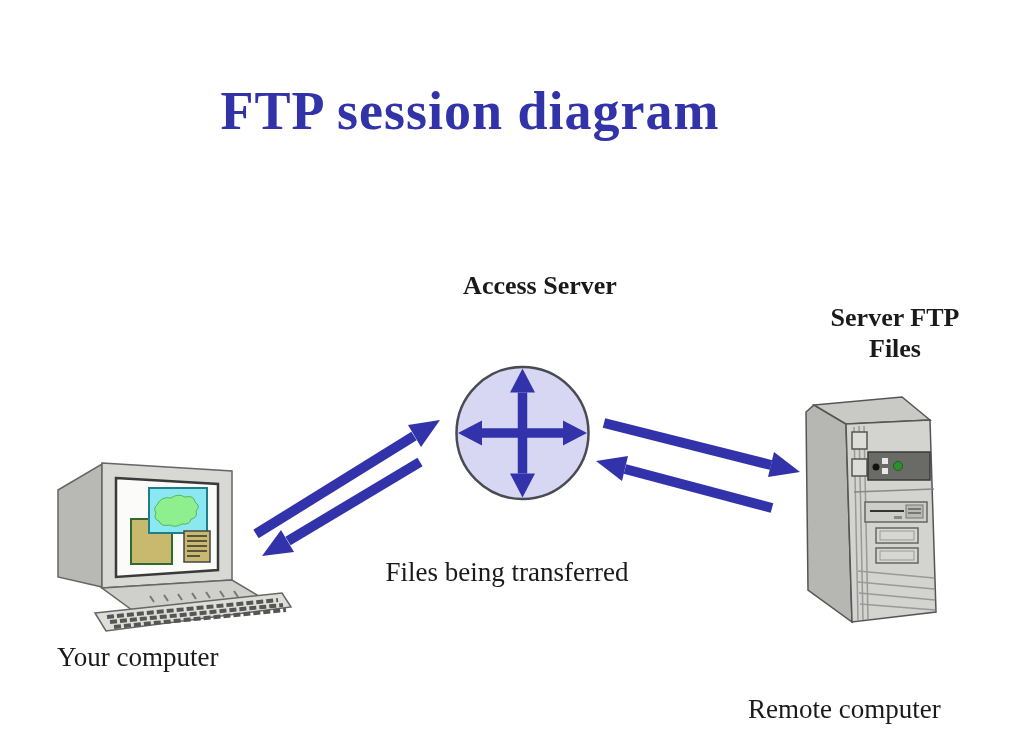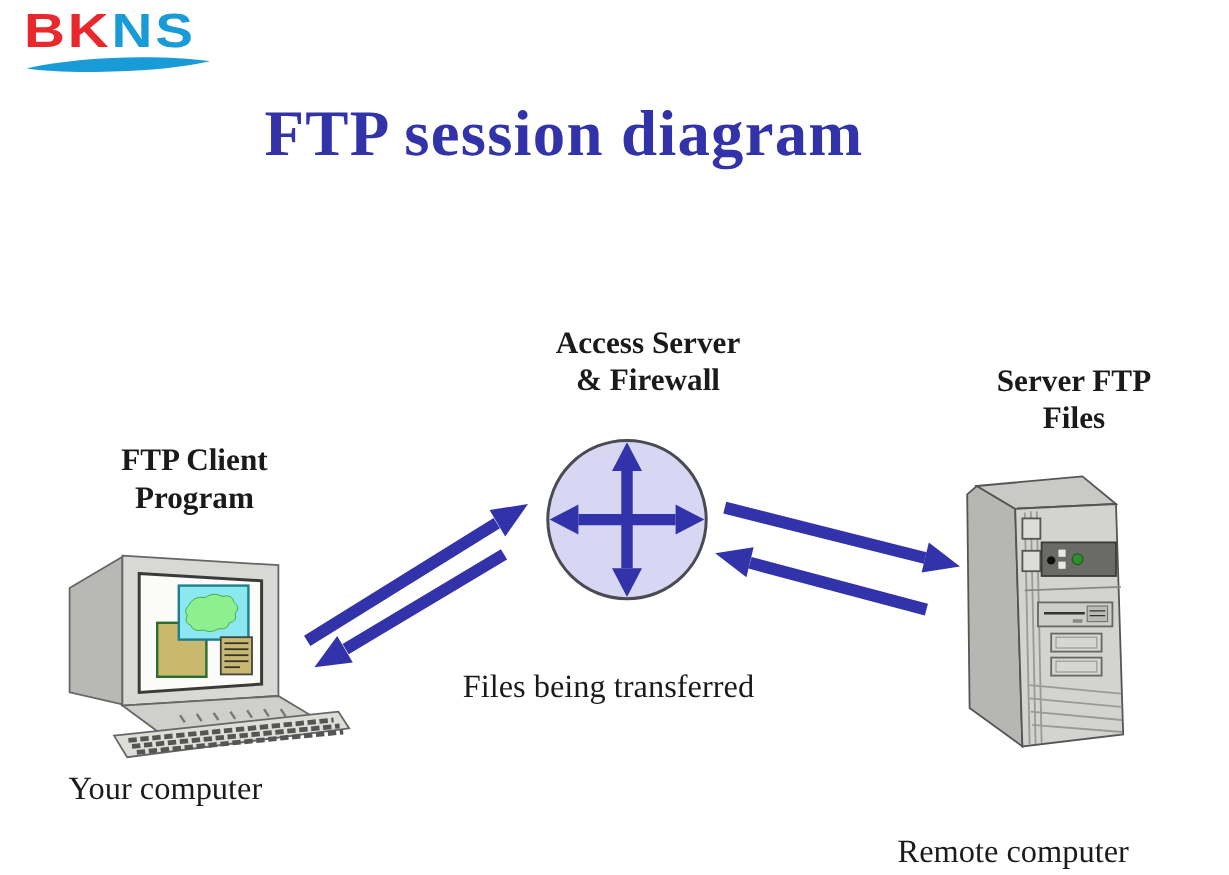--- a/index.html
+++ b/index.html
@@ -54,42 +54,29 @@
   .arrow-shaft{stroke:var(--arrow-blue);stroke-width:10;fill:none;}
   .arrow-head{fill:var(--arrow-blue);stroke:none;}
   .cross-shaft{stroke:var(--arrow-blue);stroke-width:9.5;fill:none;}
   .cross-head{fill:var(--arrow-blue);stroke:none;}
 </style>
 </head>
 <body>
 
 <div class="slide">
 
-  <div class="logo">
-    <div class="logo-text">
-      <span class="logo-bk">BK</span><span class="logo-ns">NS</span>
-    </div>
-    <svg class="logo-swoosh" width="158" height="16" viewBox="0 0 158 16">
-      <path d="M2,10 C45,0 112,-2 155,4 C112,14 33,15 2,10 Z" fill="var(--logo-blue)"></path>
-    </svg>
-  </div>
 
   <h1 class="title">FTP session diagram</h1>
 
   <div class="node-label firewall-label">
     <span>Access Server</span>
-    <span>&amp; Firewall</span>
   </div>
   <div class="node-label server-label">
     <span>Server FTP</span>
     <span>Files</span>
-  </div>
-  <div class="node-label client-label">
-    <span>FTP Client</span>
-    <span>Program</span>
   </div>
 
   <svg class="firewall-svg" width="145" height="146" viewBox="0 0 145 146">
     <circle cx="72.5" cy="73" r="66" fill="var(--circle-fill)" stroke="var(--circle-stroke)" stroke-width="2.5"></circle>
     <g>
       <line class="cross-shaft" x1="72.5" y1="32.5" x2="72.5" y2="113.5"></line>
       <line class="cross-shaft" x1="32" y1="73" x2="113" y2="73"></line>
       <polygon class="cross-head" points="60,32.5 85,32.5 72.5,8.5"></polygon>
       <polygon class="cross-head" points="60,113.5 85,113.5 72.5,137.5"></polygon>
       <polygon class="cross-head" points="32,60.5 32,85.5 8,73"></polygon>

